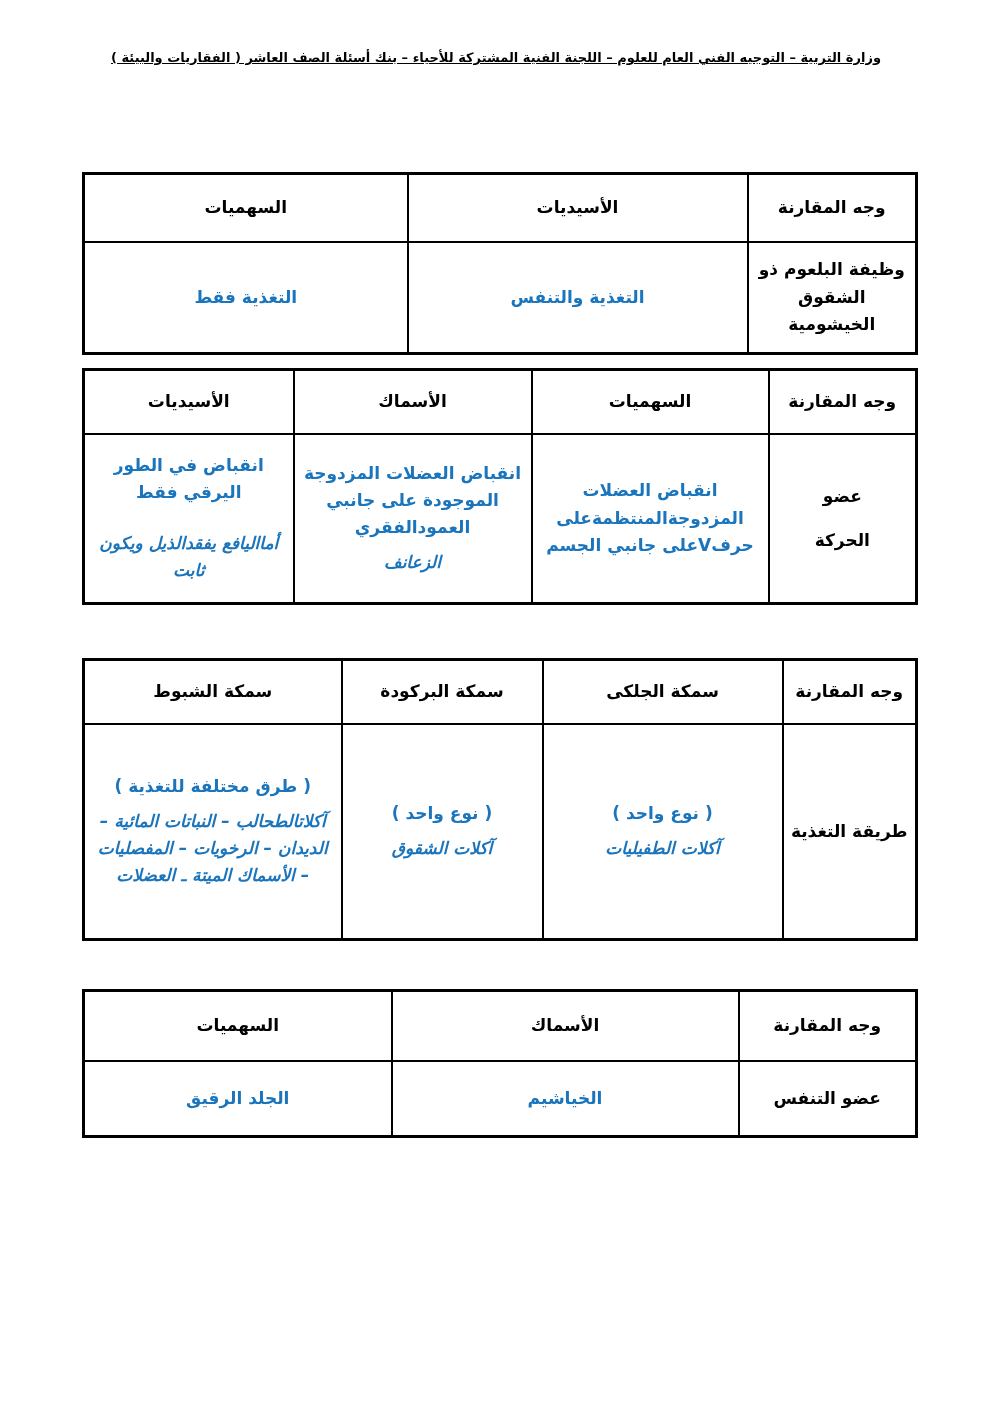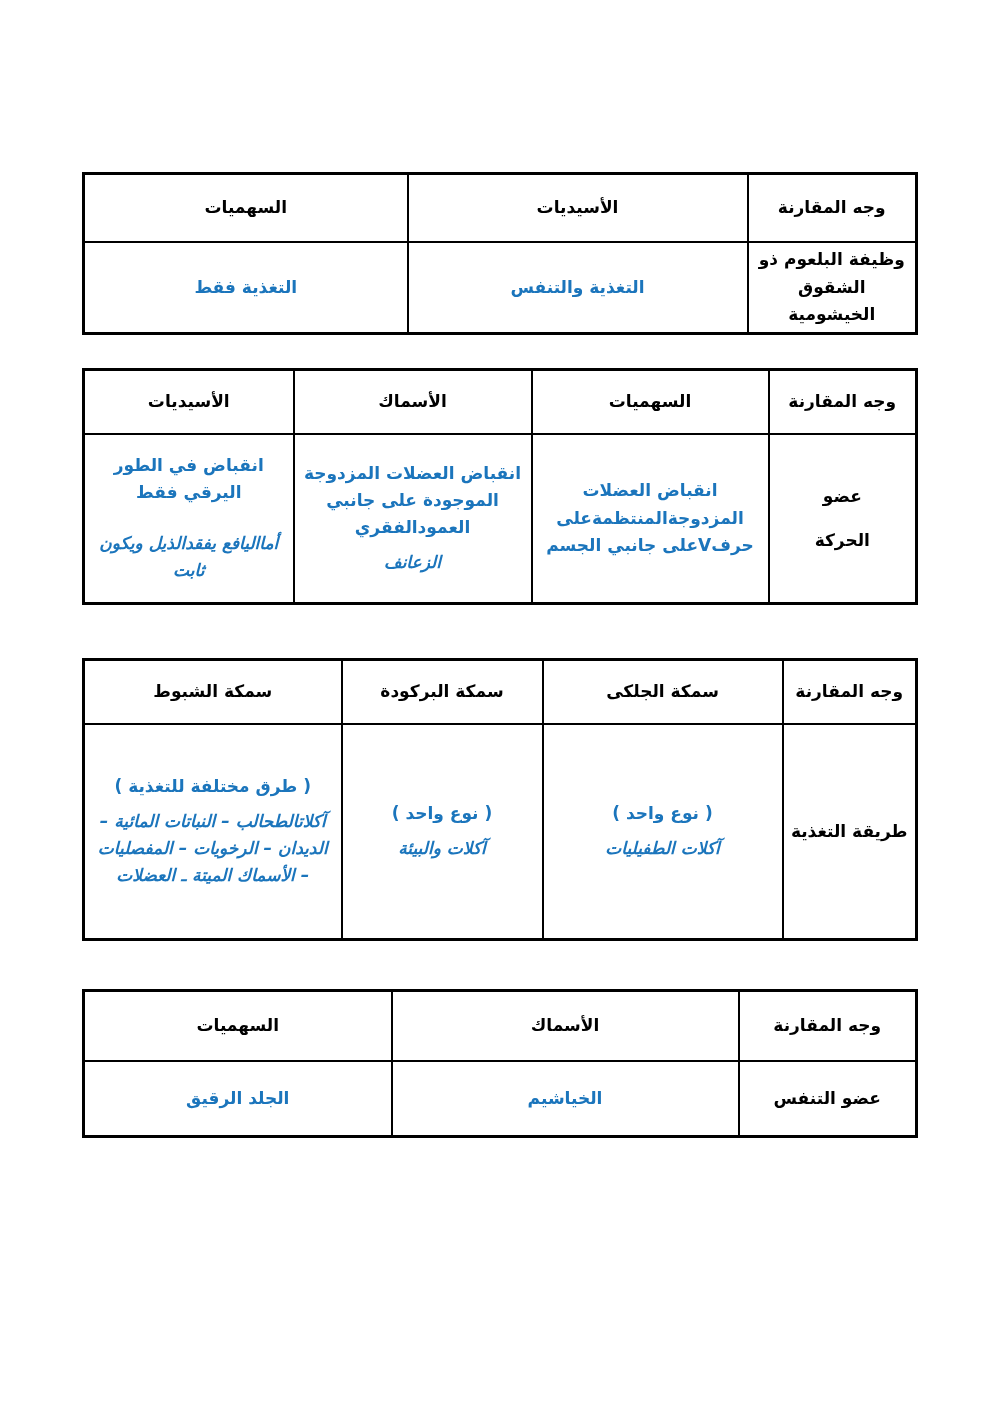--- a/index.html
+++ b/index.html
@@ -46,21 +46,21 @@
     vertical-align:middle;
     font-size:17px;
     font-weight:bold;
     line-height:1.6;
     overflow:hidden;
   }
   .t1 { top:172px; }
   .t2 { top:368px; }
   .t3 { top:658px; }
   .t4 { top:989px; }
-  .t1 tr.hd { height:68px; }  .t1 tr.bd { height:92px; }
+  .t1 tr.hd { height:68px; }  .t1 tr.bd { height:112px; }
   .t2 tr.hd { height:64px; }  .t2 tr.bd { height:170px; }
   .t3 tr.hd { height:64px; }  .t3 tr.bd { height:216px; }
   .t4 tr.hd { height:70px; }  .t4 tr.bd { height:76px; }
   td.blue   { color:var(--accent, #1B75BC); }
   td.reg    { font-weight:normal; font-size:16px; }
   td.vtop   { vertical-align:top; padding-top:13px; }
   td.alignr { text-align:right; padding-right:9px; padding-left:6px; }
   .para + .para        { margin-top:24px;font-style:italic; }
   .para + .para.gap-sm { margin-top:8px; }
   .compare-stack .line + .line { margin-top:17px; }
@@ -70,20 +70,23 @@
     text-align:center;
     font-size:14px;
     direction:ltr;
   }
 </style>
 </head>
 <body>
 
 <div class="page">
 
+  <div class="doc-header">
+    <span class="hdr-text">وزارة التربية – التوجيه الفني العام للعلوم – اللجنة الفنية المشتركة للأحياء – بنك أسئلة الصف العاشر ( الفقاريات والبيئة )</span>
+  </div>
 
 
   <table class="cmp t1">
     <colgroup>
         <col style="width:169px">
         <col style="width:340px">
         <col style="width:324px">
       </colgroup>
     <tbody>
         <tr class="hd">
@@ -150,21 +153,21 @@
       <td class="reg">سمكة الشبوط</td>
     </tr>
     <tr class="bd">
       <td class="vtop">طريقة التغذية</td>
       <td class="blue vtop">
         <div class="para">( نوع واحد )</div>
         <div class="para gap-sm">آكلات الطفيليات</div>
       </td>
       <td class="blue vtop">
         <div class="para">( نوع واحد )</div>
-        <div class="para gap-sm">آكلات والبيئة</div>
+        <div class="para gap-sm">آكلات الشقوق</div>
       </td>
       <td class="blue vtop">
         <div class="para">( طرق مختلفة للتغذية )</div>
         <div class="para gap-sm">آكلاتالطحالب – النباتات المائية – الديدان – الرخويات – المفصليات – الأسماك الميتة ـ العضلات</div>
       </td>
     </tr>
   </tbody>
     </table>
 
   <table class="cmp t4">

